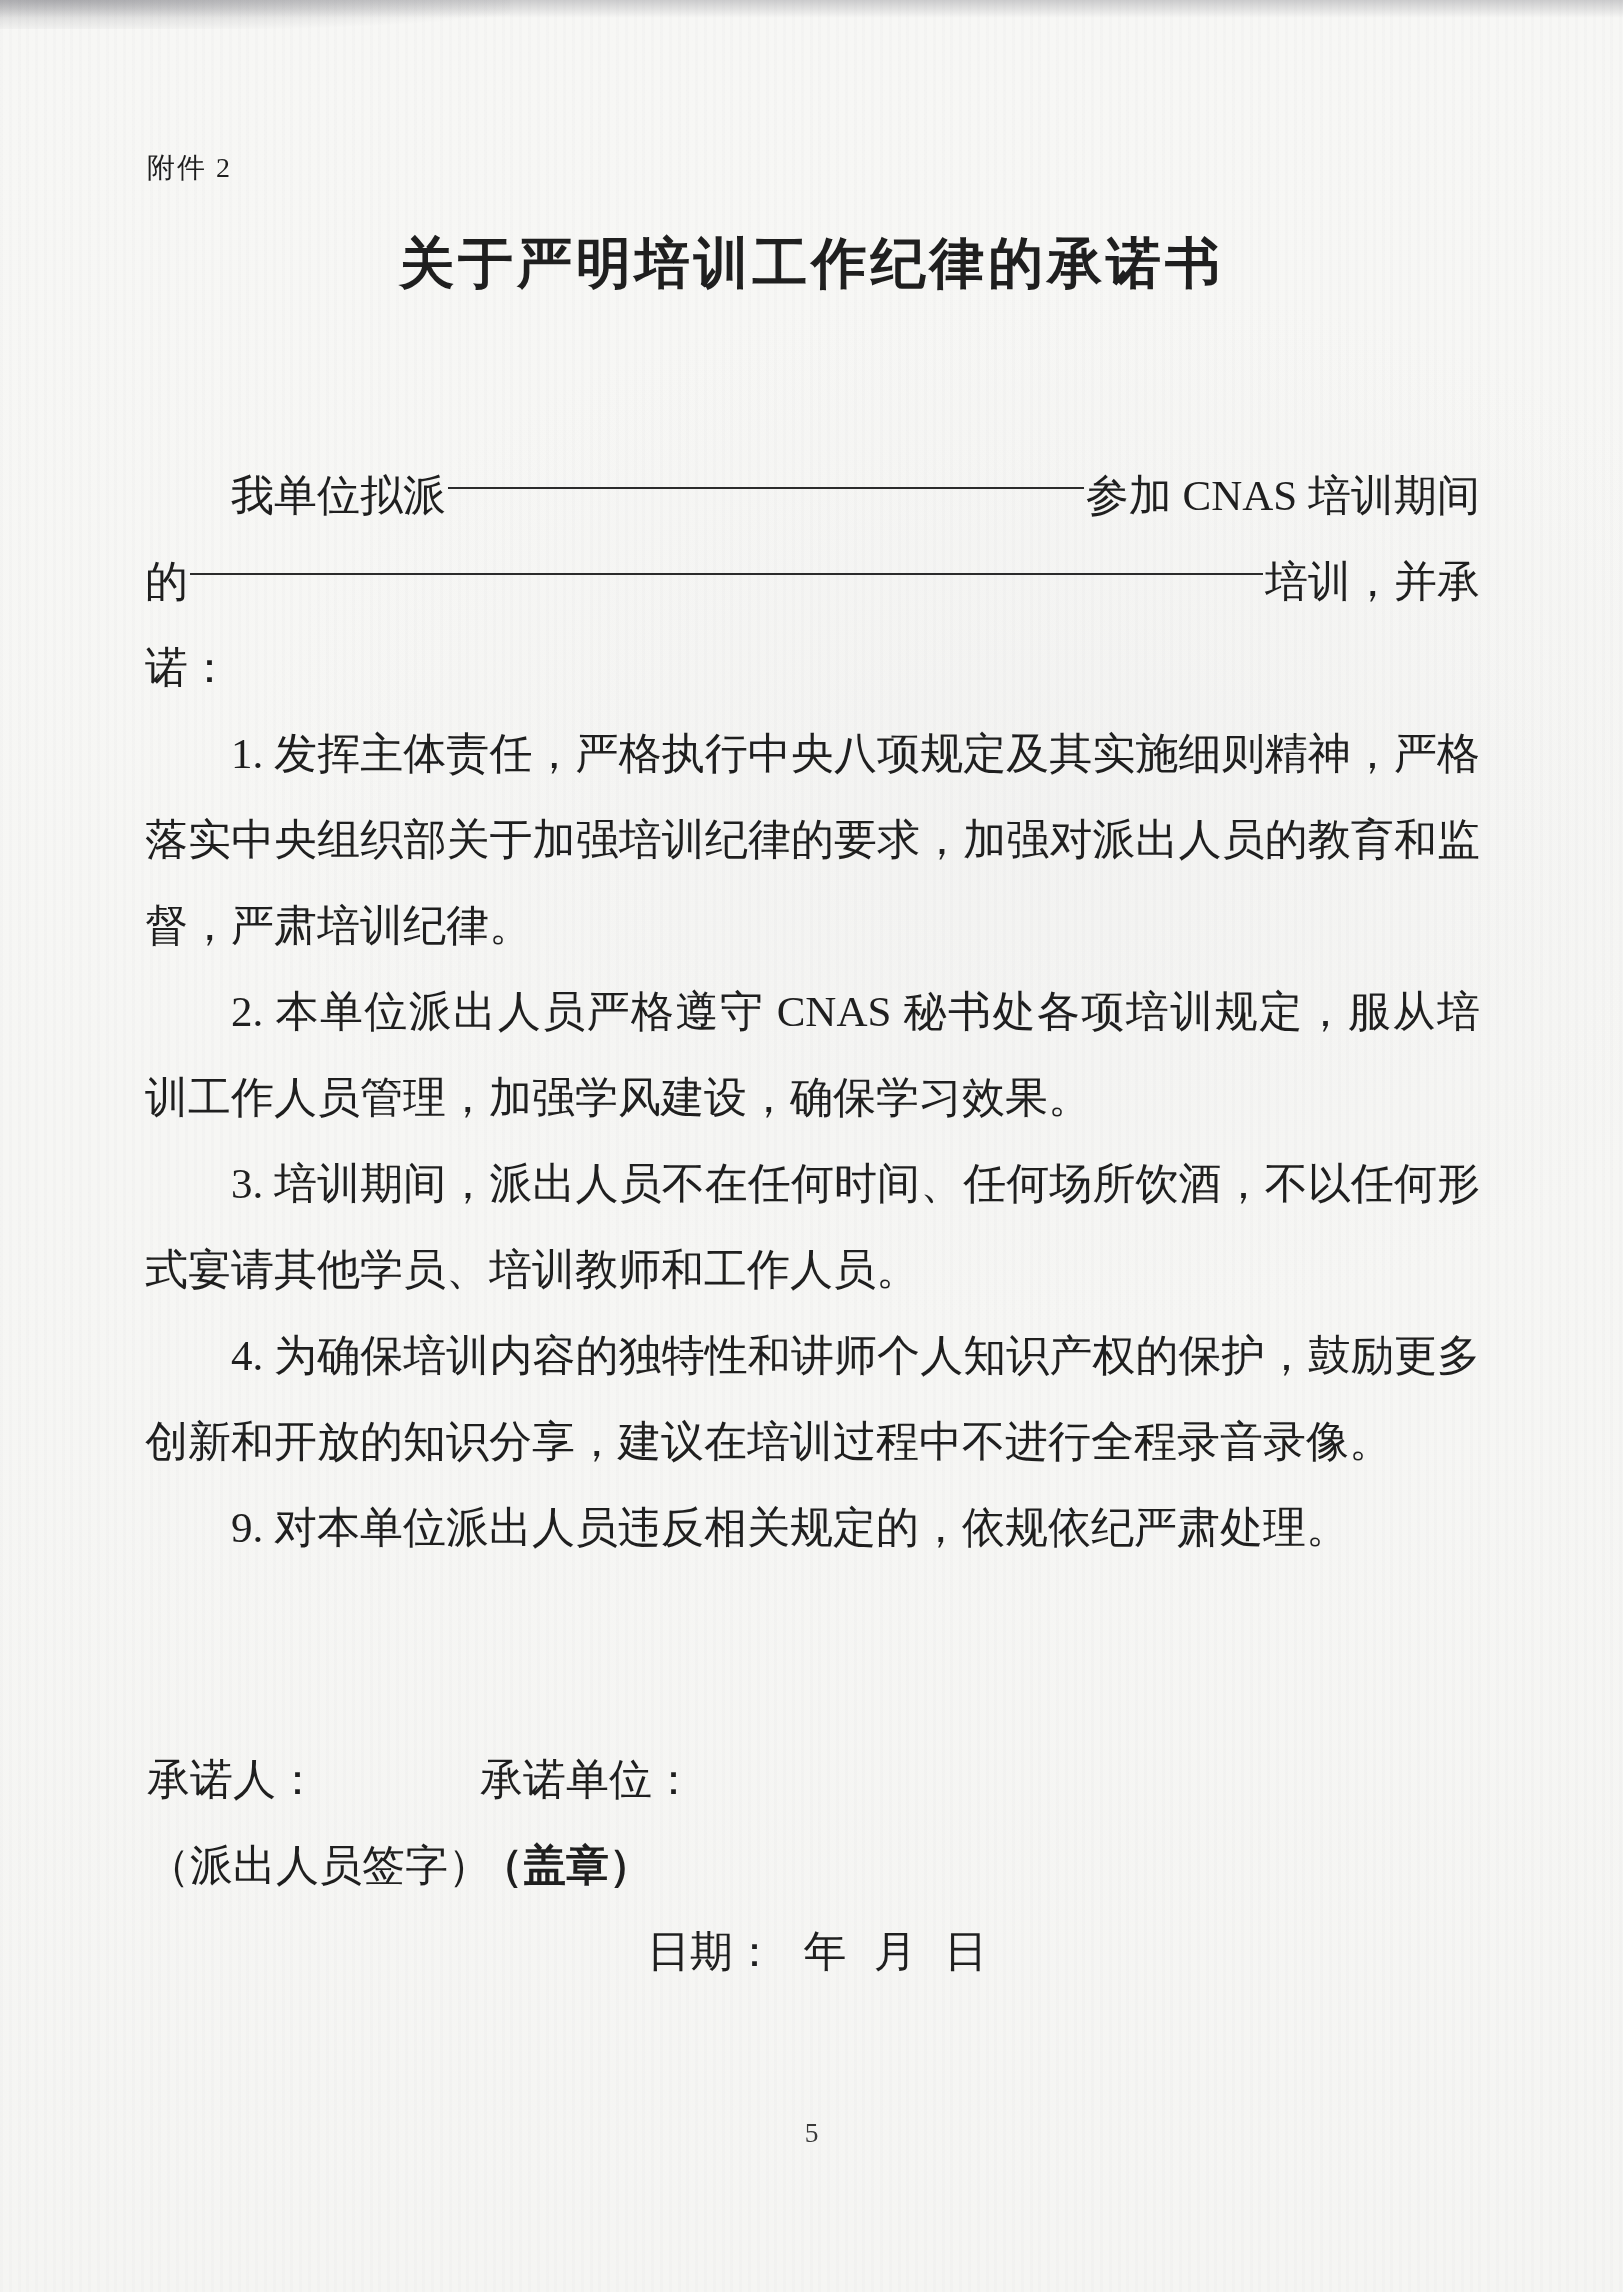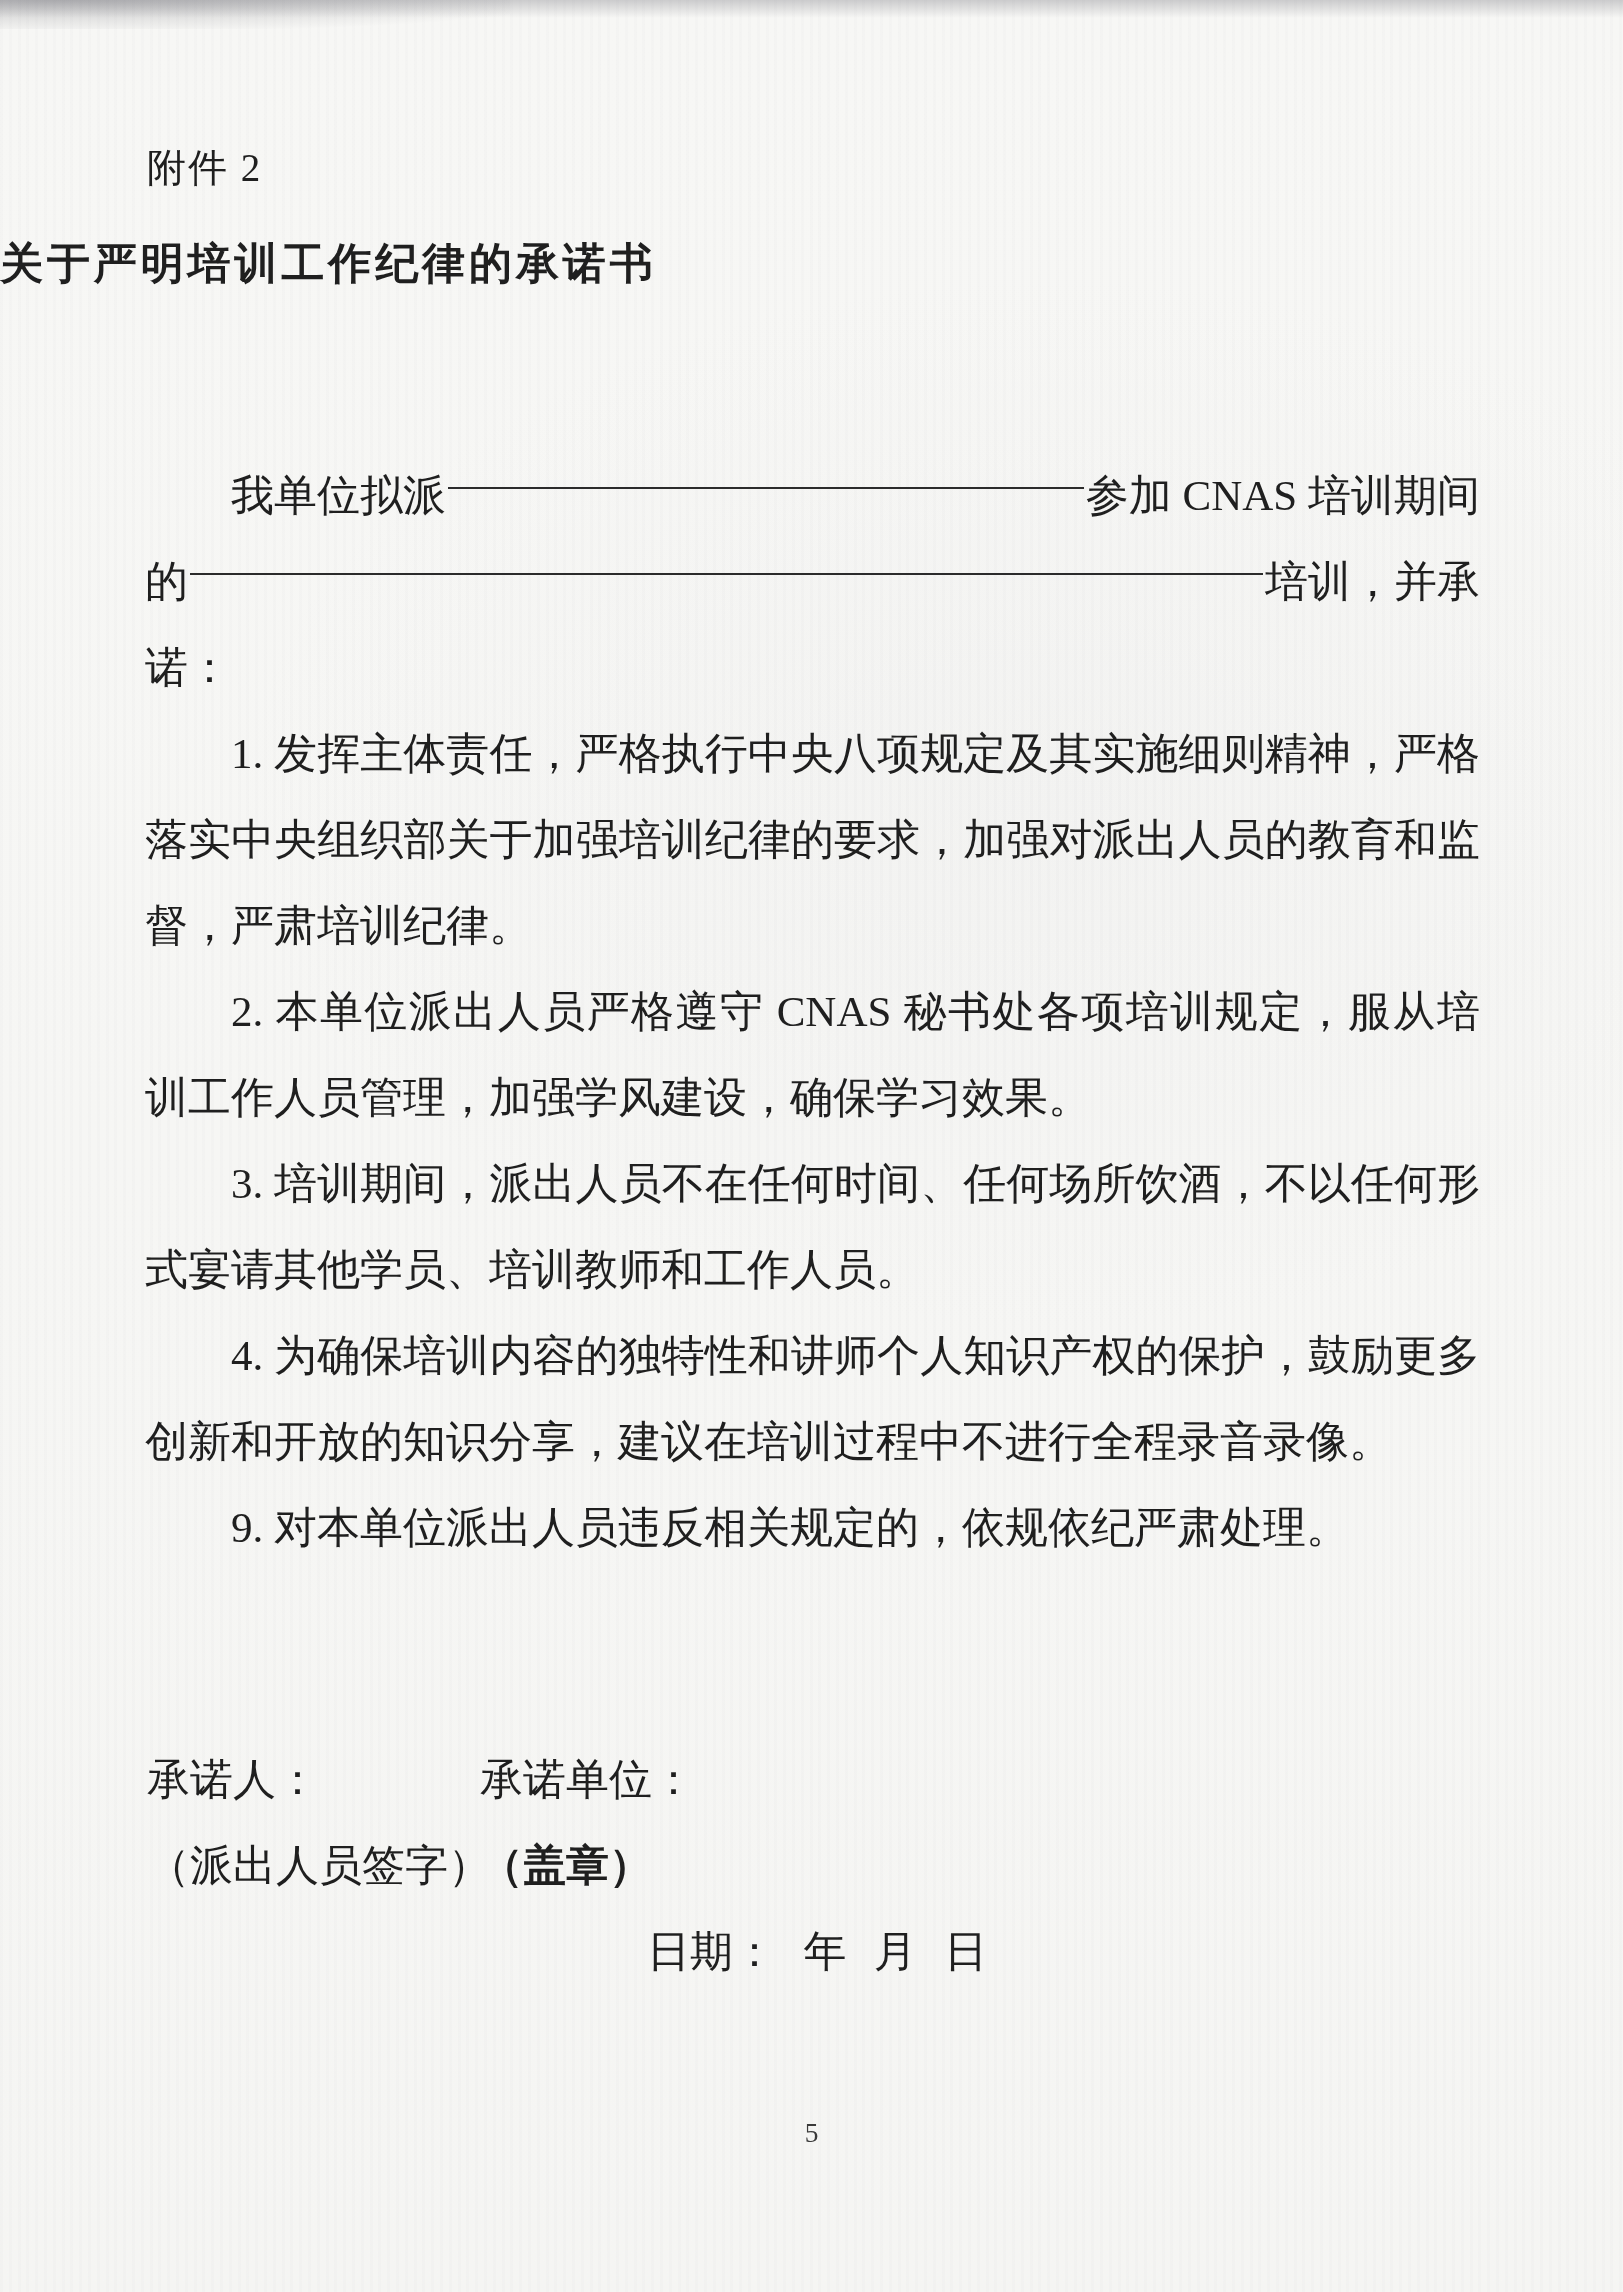--- a/index.html
+++ b/index.html
@@ -28,26 +28,27 @@
     position: absolute; top: 0; left: 0; right: 0; height: 17.6px; pointer-events: none;
     background: linear-gradient(180deg, rgba(112,112,120,0.32), rgba(112,112,120,0));
   }
   .top-edge-blotch {
     position: absolute; top: 0; left: 0; width: 510px; height: 29px; pointer-events: none;
     background: radial-gradient(510px 33px at 12% 0%, rgba(92,92,100,0.30), rgba(92,92,100,0));
   }
 
   .attachment {
     position: absolute; left: 147px; top: 145px;
-    font-size: 39px; line-height: 45px; letter-spacing: 2px; text-align: right;
+    font-size: 28px; line-height: 45px; letter-spacing: 2px; text-align: right;
   }
 
   .title {
     position: absolute; left: 0; right: 0; top: 225px; margin: 0;
-    font-size: 43px; line-height: 78px; font-weight: 700; letter-spacing: 3.9px;
+    text-align: center;
+    font-size: 55px; line-height: 78px; font-weight: 700; letter-spacing: 3.9px;
   }
 
   .content {
     position: absolute; left: 145px; top: 453px; width: 1335px;
     font-size: 43px; line-height: 86px;
   }
 
   .intro-line { display: flex; align-items: center; white-space: nowrap; }
   .indent2 { padding-left: 86px; }
   .blank {

